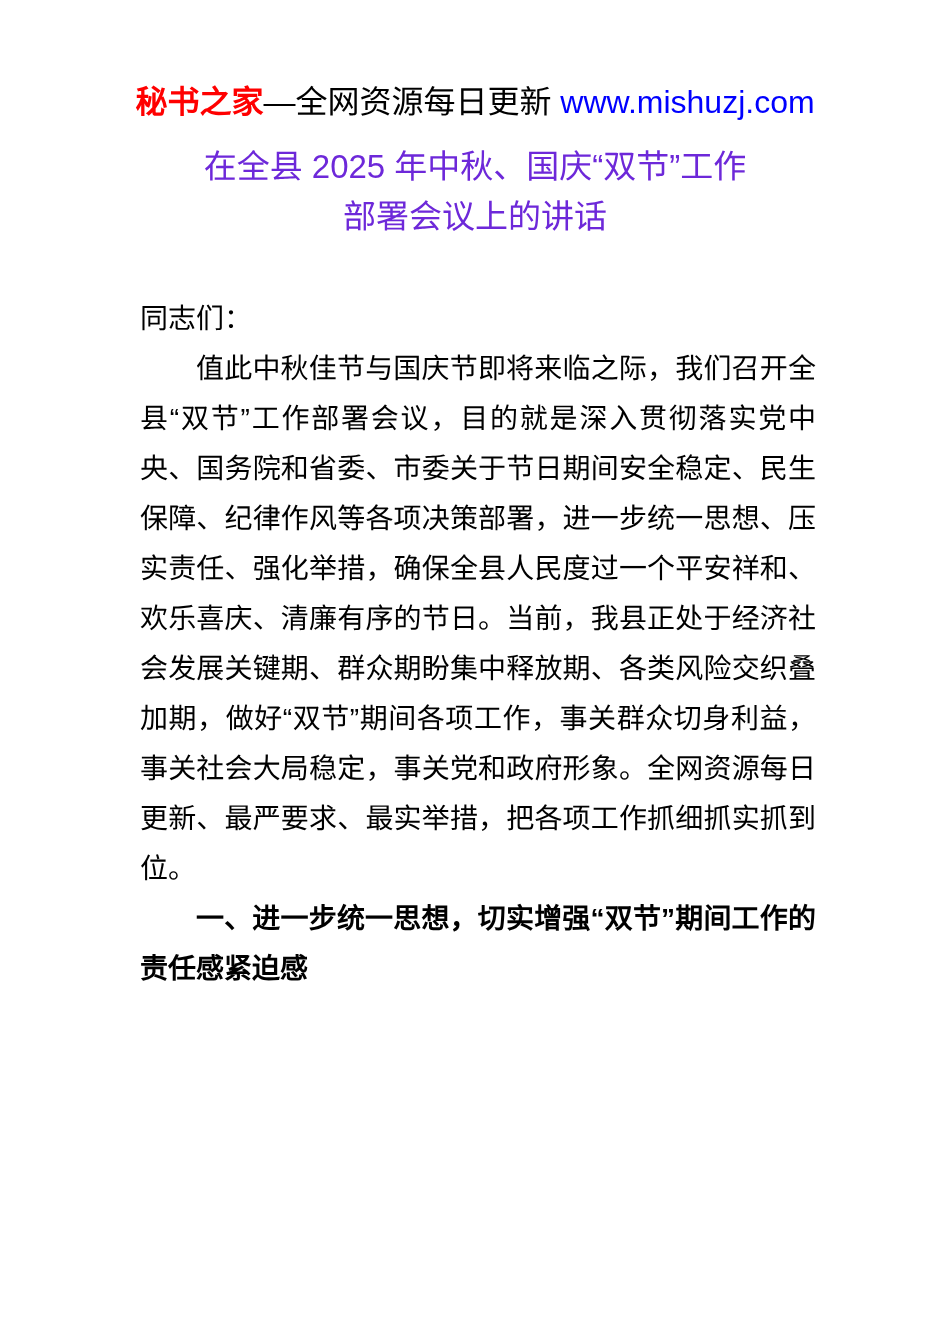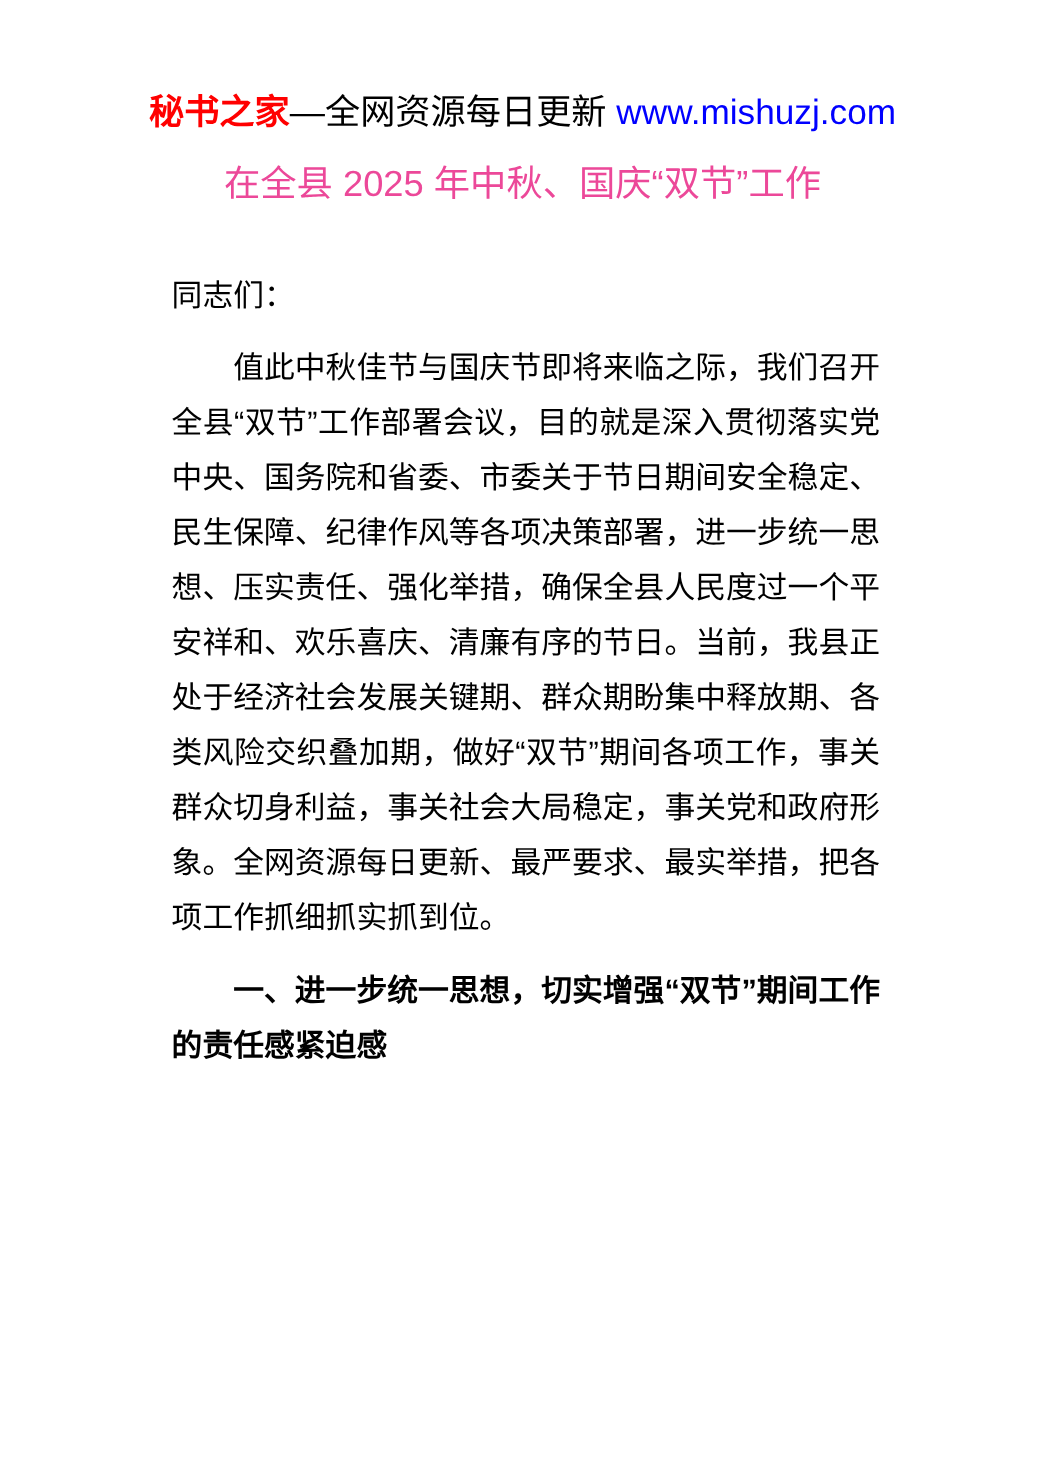--- a/index.html
+++ b/index.html
@@ -28,54 +28,55 @@
   }
   .site-header .url {
     text-decoration: none;
   }
   .doc-title {
     margin-top: 24px;
     text-align: center;
     font-size: 33px;
     line-height: 50px;
     font-weight: 400;
-    color: #ec4899;
+    color: #6d28d9;
   }
   .doc-body {
     margin: 52px 135px 0 140px;
     width: 676px;
     font-size: 28px;
     line-height: 50px;
     text-align: justify;
     text-justify: inter-character;
     color: #000000;
     letter-spacing: 0px;
   }
   .doc-body p {
-    margin: 16px;
+    margin: 0;
     padding: 0;
   }
   .doc-body p.indent {
     text-indent: 2em;
   }
   .doc-body p.section-heading {
     font-weight: 700;
   }
 </style>
 </head>
 <body>
 
 <div class="page">
 
   <div class="site-header">
     <span class="brand" style="color: rgb(255, 0, 0);">秘书之家</span><span class="tagline">—全网资源每日更新 </span><span class="url" style="color: rgb(0, 0, 255);">www.mishuzj.com</span>
   </div>
 
   <div class="doc-title">
     <div>在全县 2025 年中秋、国庆“双节”工作</div>
+    <div>部署会议上的讲话</div>
   </div>
 
   <div class="doc-body">
     <p>同志们：</p>
     <p class="indent">值此中秋佳节与国庆节即将来临之际，我们召开全县“双节”工作部署会议，目的就是深入贯彻落实党中央、国务院和省委、市委关于节日期间安全稳定、民生保障、纪律作风等各项决策部署，进一步统一思想、压实责任、强化举措，确保全县人民度过一个平安祥和、欢乐喜庆、清廉有序的节日。当前，我县正处于经济社会发展关键期、群众期盼集中释放期、各类风险交织叠加期，做好“双节”期间各项工作，事关群众切身利益，事关社会大局稳定，事关党和政府形象。全网资源每日更新、最严要求、最实举措，把各项工作抓细抓实抓到位。</p>
     <p class="indent section-heading">一、进一步统一思想，切实增强“双节”期间工作的责任感紧迫感</p>
   </div>
 
 </div>
 

